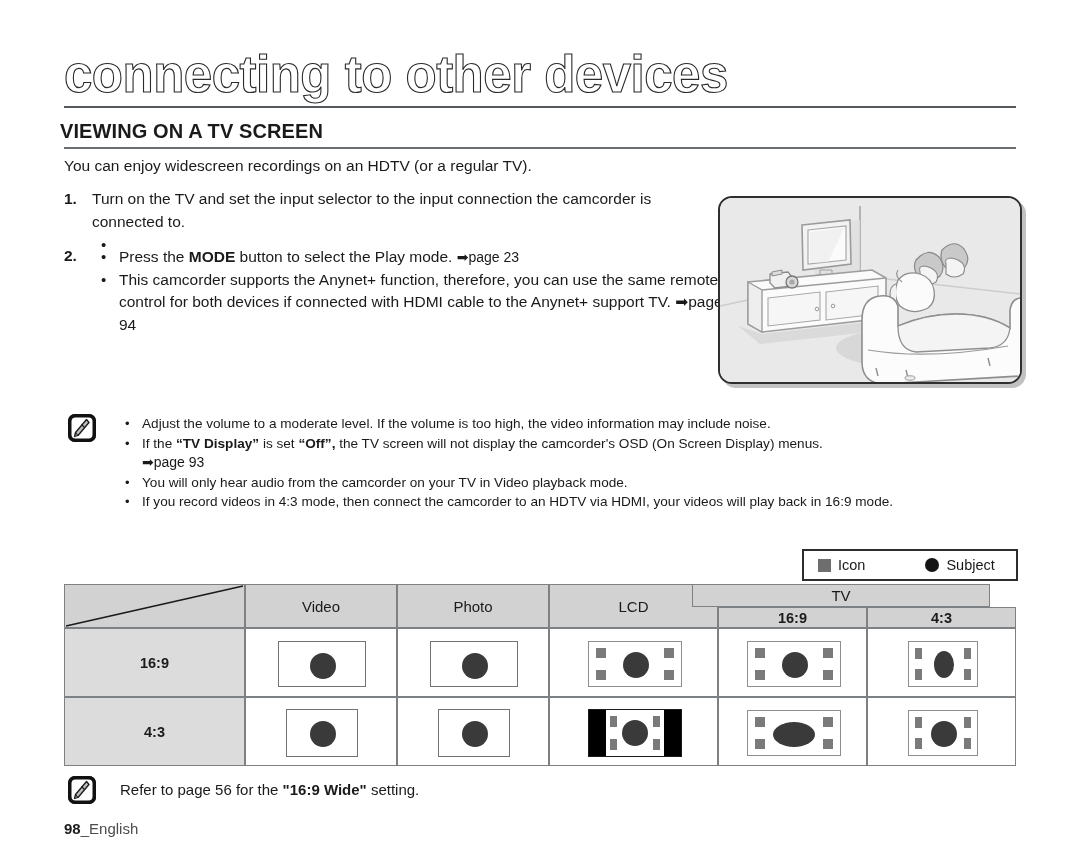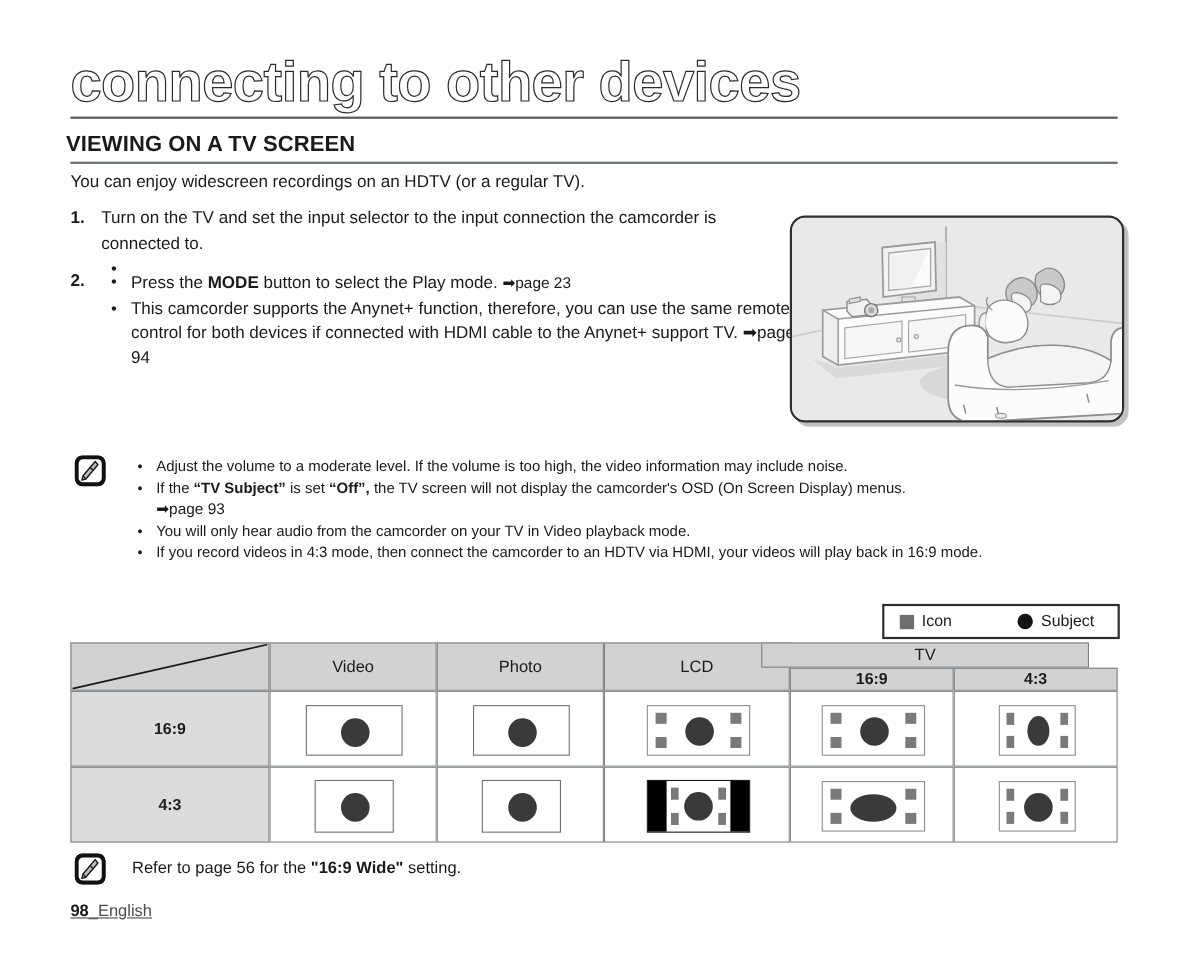--- a/index.html
+++ b/index.html
@@ -96,21 +96,21 @@
   
   .frame{position:absolute;box-sizing:border-box;border:1.6px solid #8b8f92;background:#ffffff;}
   .frame.plain{border:1.6px solid #6f7376;}
   .sub{position:absolute;border-radius:50%;background:#3a3a3a;}
   .ico{position:absolute;background:#7a7a7a;}
   .pbar{position:absolute;background:#000000;}
 
   
   .note2{position:absolute;left:68px;top:776px;display:flex;align-items:center;}
   .note2 .txt{margin-left:24px;font-size:15px;line-height:22px;}
-  .pagefoot{position:absolute;left:64px;top:820px;font-size:15px;color:#4c4c4c;text-decoration:underline;}
+  .pagefoot{position:absolute;left:64px;top:820px;font-size:15px;color:#4c4c4c;}
   .pagefoot b{color:#1a1a1a;font-weight:bold;}
 </style>
 </head>
 <body>
 
 <div class="page">
 
   <div class="chapter-title">connecting to other devices</div>
   <div class="chapter-rule"></div>
 
@@ -211,21 +211,21 @@
       </svg>
     </div>
     <div class="note-body">
       <ul class="note-list">
         <li>
           <span class="dot">•</span>
           <span>Adjust the volume to a moderate level. If the volume is too high, the video information may include noise.</span>
         </li>
         <li>
           <span class="dot">•</span>
-          <span>If the </span><b>“TV Subject”</b><span> is set </span><b>“Off”,</b><span> the TV screen will not display the camcorder's OSD (On Screen Display) menus. </span><br>
+          <span>If the </span><b>“TV Display”</b><span> is set </span><b>“Off”,</b><span> the TV screen will not display the camcorder's OSD (On Screen Display) menus. </span><br>
           <span class="arw">➡page 93</span>
         </li>
         <li>
           <span class="dot">•</span>
           <span>You will only hear audio from the camcorder on your TV in Video playback mode.</span>
         </li>
         <li>
           <span class="dot">•</span>
           <span>If you record videos in 4:3 mode, then connect the camcorder to an HDTV via HDMI, your videos will play back in 16:9 mode.</span>
         </li>

